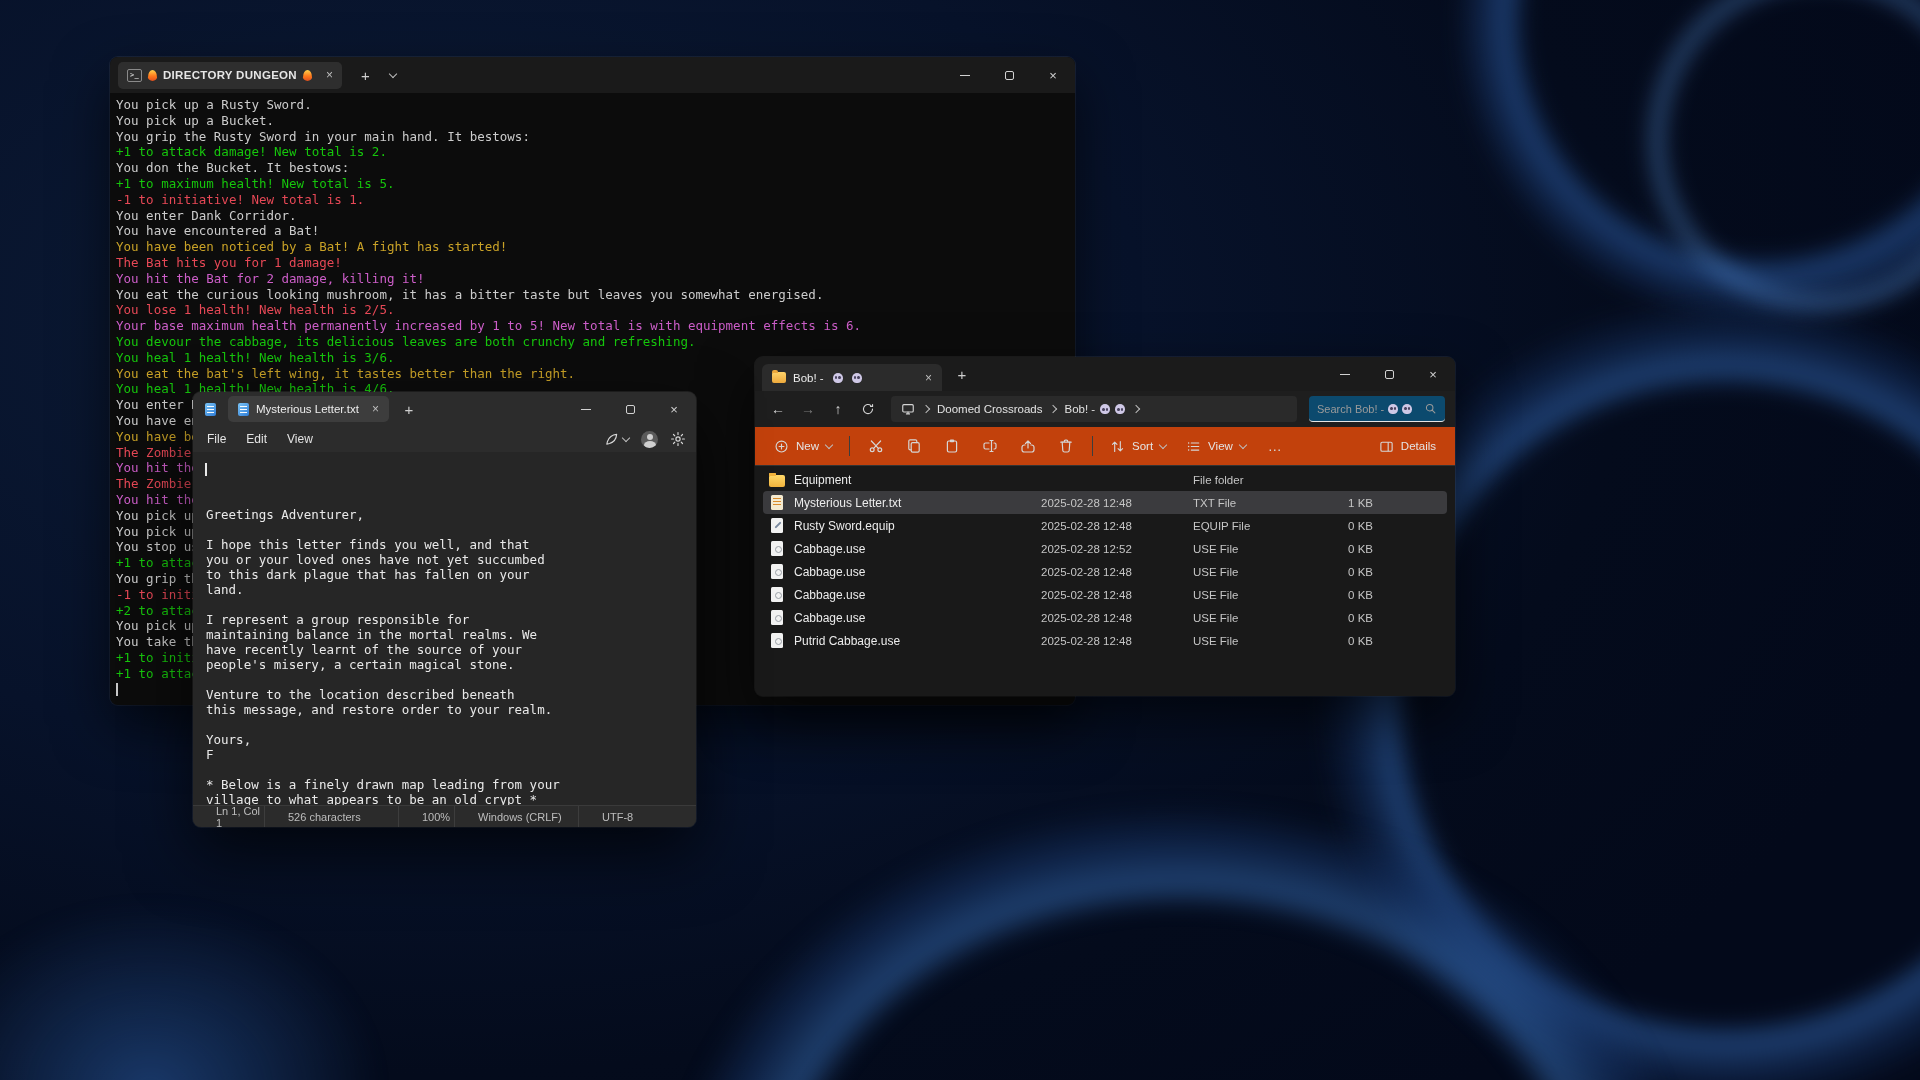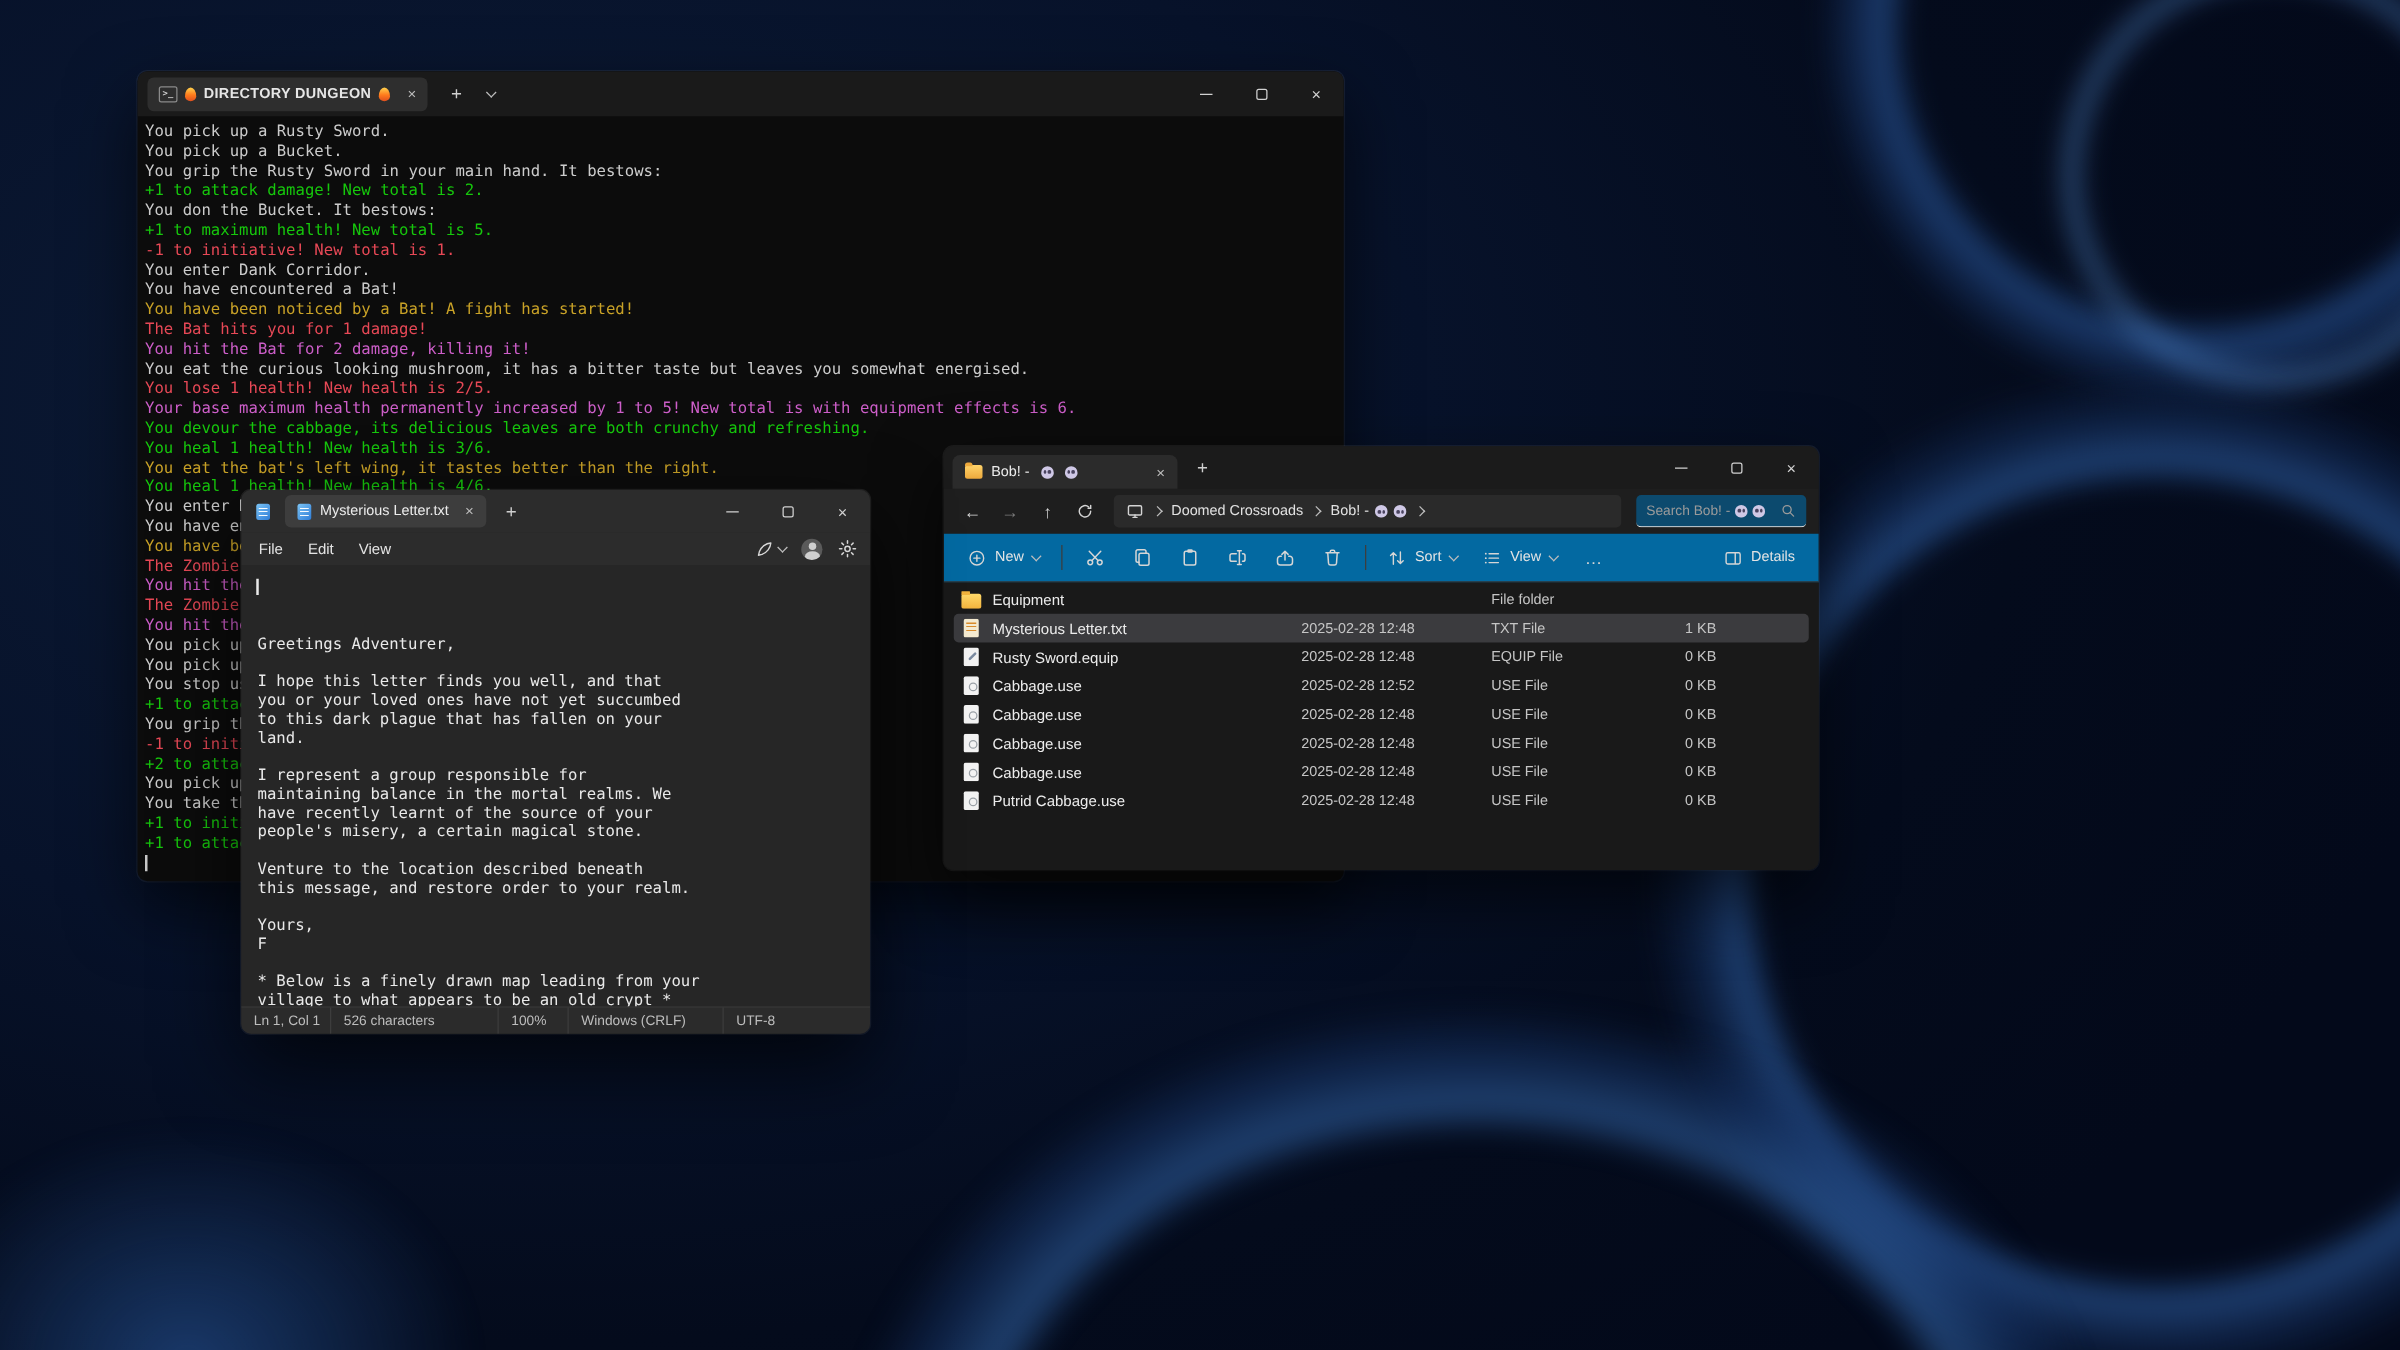--- a/index.html
+++ b/index.html
@@ -63,21 +63,21 @@
   .np-menubar .np-menu:first-child{margin-left:4px}
   .np-tools{margin-left:auto;display:flex;align-items:center;gap:12px;margin-right:10px}
   .np-avatar{width:17px;height:17px;border-radius:50%;background:#5a5a5a;position:relative;overflow:hidden}
   .np-avatar::before{content:"";position:absolute;left:5.5px;top:3px;width:6px;height:6px;border-radius:50%;background:#cfcfcf}
   .np-avatar::after{content:"";position:absolute;left:2.5px;top:10px;width:12px;height:8px;border-radius:50%;background:#cfcfcf}
   .np-editor{position:relative;height:353px;background:#262626;padding:10px 0 0 13px;
     font-family:"DejaVu Sans Mono",monospace;font-size:12.5px;line-height:15px;color:#e9e9e9;white-space:pre-wrap;overflow:hidden}
   .nline{min-height:15px}
   .np-caret{position:absolute;left:12px;top:11px;width:1.5px;height:13px;background:#e9e9e9}
   .np-status{height:22px;background:#2b2b2b;border-top:1px solid #3a3a3a;display:flex;align-items:center;font-size:11px;color:#bdbdbd}
-  .np-seg{padding-left:10px;height:100%;display:flex;align-items:center;border-right:1px solid #3d3d3d}
+  .np-seg{padding-left:23px;height:100%;display:flex;align-items:center;border-right:1px solid #3d3d3d}
   .s1{width:72px}.s2{width:134px}.s3{width:56px}.s4{width:124px}.s5{border-right:none;width:90px}
   
   .explorer{left:755px;top:357px;width:700px;height:339px;background:#1c1c1c;z-index:2}
   .x-titlebar{height:34px;background:#1b1b1b;display:flex;align-items:center}
   .x-tab{display:flex;align-items:center;gap:7px;height:27px;margin-left:7px;padding:0 10px;min-width:180px;
     background:#2b2b2b;border-radius:6px 6px 0 0;align-self:flex-end;color:#ececec;font-size:11.5px}
   .x-folder{width:14px;height:11px;background:linear-gradient(#ffd36a,#eda93c);border-radius:2px;position:relative;flex:none}
   .x-folder::before{content:"";position:absolute;top:-2px;left:0;width:6px;height:3px;background:#eda93c;border-radius:2px 2px 0 0}
   .x-tab-close{margin-left:auto;color:#bdbdbd;font-size:12px}
   .x-plus{background:none;border:none;color:#cfcfcf;font-size:15px;margin-left:8px;width:24px;height:24px}
@@ -85,21 +85,21 @@
   .skull::before,.skull::after{content:"";position:absolute;top:3.5px;width:2.5px;height:3px;background:#4a4460;border-radius:50%}
   .skull::before{left:2px}.skull::after{right:2px}
   .x-nav{height:36px;background:#1e1e1e;display:flex;align-items:center;gap:4px;padding:0 10px}
   .navbtn{width:26px;height:26px;border:none;background:none;color:#d4d4d4;font-size:14px;display:flex;align-items:center;justify-content:center;border-radius:4px}
   .navbtn.dim{color:#7a7a7a}
   .x-crumbbar{flex:1;height:26px;margin-left:6px;background:#2a2a2a;border-radius:4px;display:flex;align-items:center;gap:8px;padding:0 10px;font-size:11.5px;color:#e2e2e2}
   .crumb{display:flex;align-items:center;gap:3px;white-space:nowrap}
   .x-search{width:136px;height:26px;margin-left:8px;background:#0c4a6e;border-radius:4px;border-bottom:1px solid #e5e5e5;
     display:flex;align-items:center;gap:2px;padding:0 8px;font-size:11px;color:#9a9a9a;white-space:nowrap}
   .x-search .svgi{margin-left:auto}
-  .x-cmdbar{height:39px;background:#0369a1;border-bottom:1px solid #333;display:flex;align-items:center;padding:0 10px;gap:2px}
+  .x-cmdbar{height:39px;background:#c2410c;border-bottom:1px solid #333;display:flex;align-items:center;padding:0 10px;gap:2px}
   .cmdbtn{display:flex;align-items:center;gap:7px;height:30px;padding:0 9px;border:none;background:none;color:#e4e4e4;font-size:11.5px;border-radius:4px}
   .iconbtn{width:36px;height:30px;display:flex;align-items:center;justify-content:center;border:none;background:none;border-radius:4px}
   .vdiv{width:1px;height:20px;background:#3d3d3d;margin:0 6px;flex:none}
   .x-details{margin-left:auto}
   .x-header{height:23px;display:flex;align-items:center;padding:0 14px;font-size:11.5px;color:#c9c9c9;background:#1c1c1c}
   .hcell{display:flex;align-items:center;height:100%;padding-left:10px;border-right:1px solid #333;position:relative}
   .hcell.name{width:262px}.hcell.date{width:152px}.hcell.type{width:122px}.hcell.size{width:80px;border-right:1px solid #333}
   .sort-caret{position:absolute;top:3px;left:70px}
   .x-list{height:295px;background:#191919;padding:2px 8px 0 8px;overflow:hidden}
   .frow{display:flex;align-items:center;height:23px;border-radius:4px;padding:0 6px;font-size:12px;color:#ececec}

